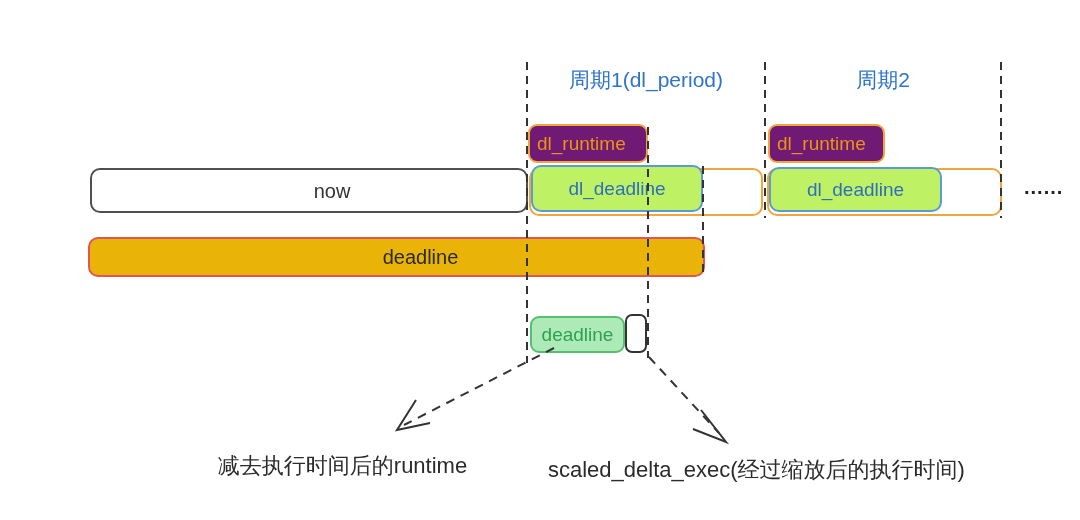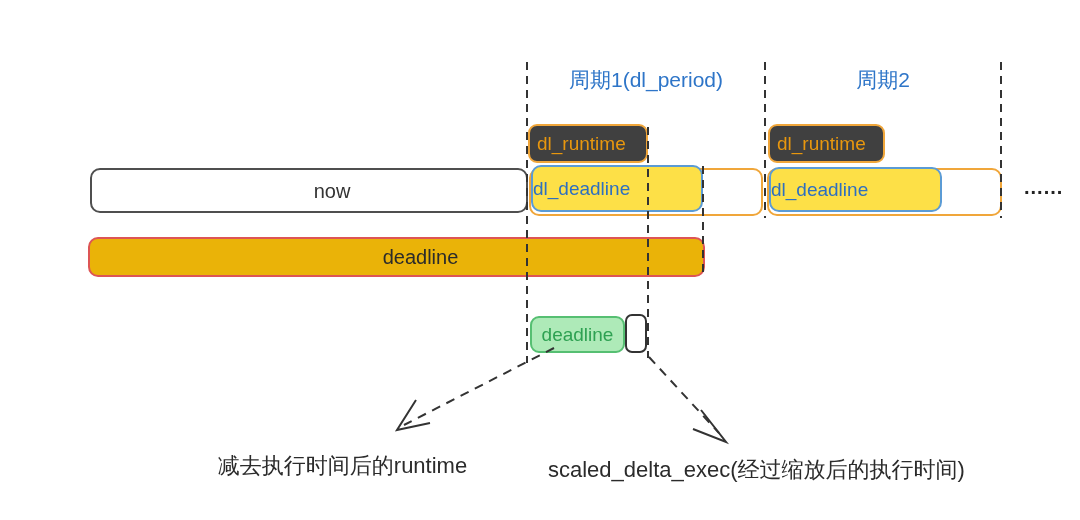--- a/index.html
+++ b/index.html
@@ -9,33 +9,33 @@
   }
   .abs{position:absolute;box-sizing:border-box;}
   svg.layer{position:absolute;left:0;top:0;width:1080px;height:520px;pointer-events:none;}
 
   
   .period-label{color:#2e75c8;font-size:21px;text-align:center;font-weight:400;}
   #period1-label{left:527px;top:66px;width:238px;}
   #period2-label{left:765px;top:66px;width:236px;text-align:center;}
 
   
-  .rt-box{background:#404040;border:2px solid #f0a63a;border-radius:9px;
+  .rt-box{background:#701a75;border:2px solid #f0a63a;border-radius:9px;
           color:#e8970e;font-size:19px;line-height:35px;padding-left:7px;}
   #dl-runtime-1{left:528px;top:124px;width:120px;height:39px;}
   #dl-runtime-2{left:768px;top:124px;width:117px;height:39px;}
 
   
   .outer-box{background:#ffffff;border:2px solid #f0a63a;border-radius:10px;}
   #period1-outer{left:529px;top:168px;width:234px;height:48px;}
   #period2-outer{left:767px;top:168px;width:235px;height:48px;}
 
   
-  .dl-box{background:#fde047;border:2px solid #5b9bd5;border-radius:10px;
-          color:#2e6fc0;font-size:19px;}
+  .dl-box{background:#bef264;border:2px solid #5b9bd5;border-radius:10px;
+          color:#2e6fc0;font-size:19px;text-align:center;}
   #dl-deadline-1{left:531px;top:165px;width:172px;height:47px;line-height:44px;}
   #dl-deadline-2{left:769px;top:167px;width:173px;height:45px;line-height:42px;}
 
   
   #now-box{left:90px;top:168px;width:438px;height:45px;background:#ffffff;
            border:2px solid #4f4f4f;border-radius:10px;color:#333;font-size:20px;
            text-align:center;line-height:42px;padding-left:46px;}
 
   
   #deadline-box{left:88px;top:237px;width:617px;height:40px;background:#eab308;

